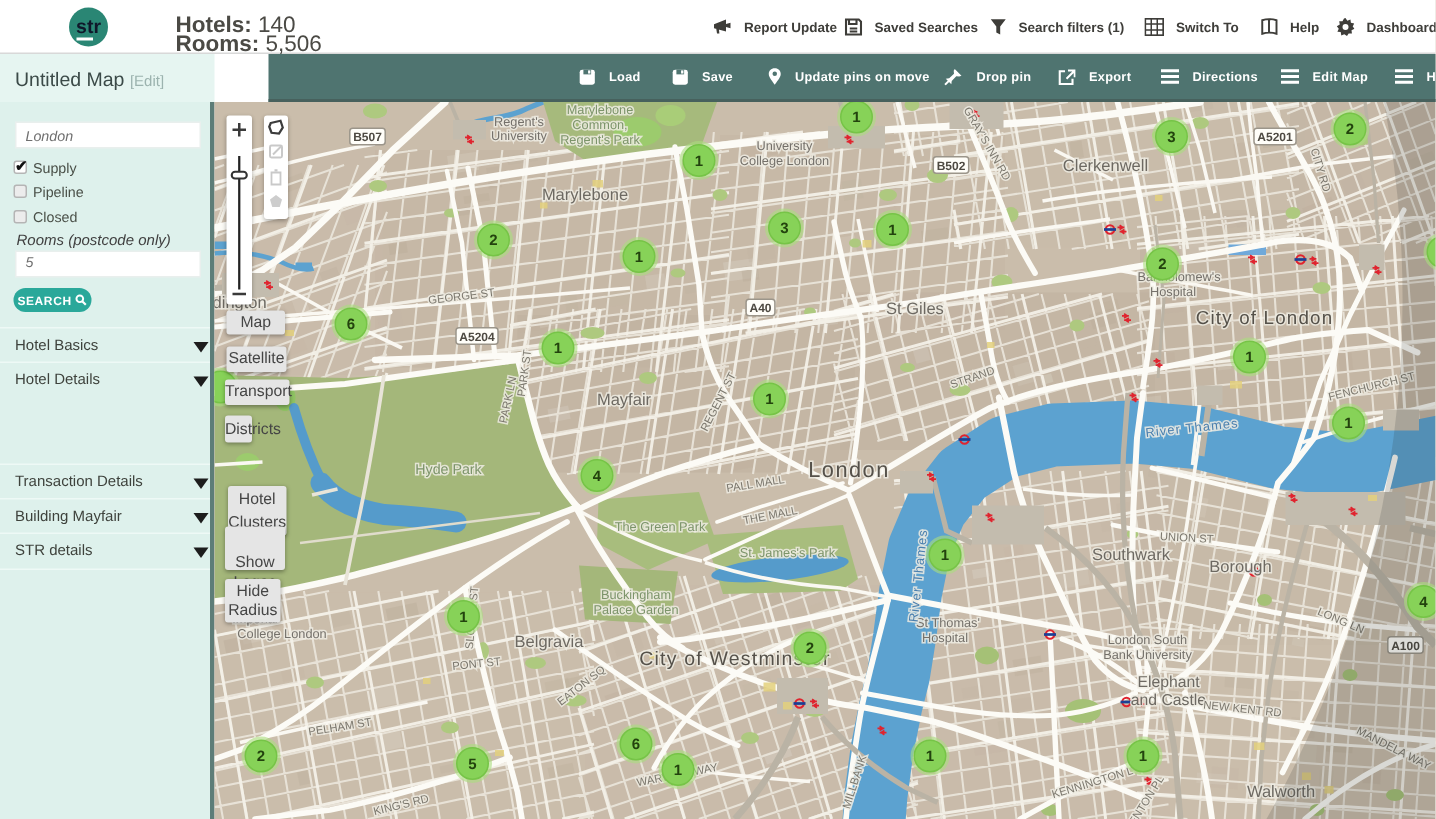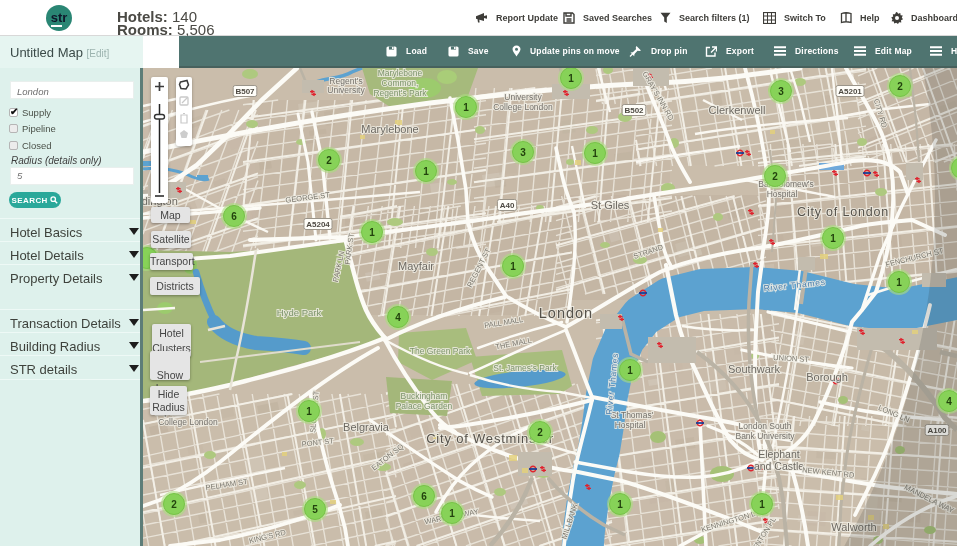--- a/index.html
+++ b/index.html
@@ -28,21 +28,21 @@
   
   #side { position:absolute; left:0; top:68px; width:140px; height:478px; background:#def1ec; }
   #sstrip { position:absolute; left:140px; top:68px; width:3px; height:478px; background:#5d7d78; }
   .sinput { position:absolute; left:11px; width:122px; height:16px; background:#fff; border:0; box-shadow:0 0 0 1px #e9efed; font-size:9.5px; font-style:italic; color:#6f6f6f; padding:2px 0 0 6px; }
   .cbrow { position:absolute; left:9px; font-size:9.5px; color:#4a5048; }
   .cb { display:inline-block; width:9px; height:9px; background:#ececec; border:1px solid #b5b5b5; border-radius:2px; vertical-align:-1px; margin-right:4px; position:relative; }
   .cb.on { background:#fff; }
   .cb.on:after { content:"✔"; position:absolute; left:0px; top:-3px; font-size:10px; color:#111; font-weight:bold; }
   #radlbl { position:absolute; left:11px; top:87px; font-size:10px; font-style:italic; color:#3f3f3f; }
   #srchbtn { position:absolute; left:9px; top:124px; width:52px; height:16px; background:#2aa89a; border-radius:9px; color:#fff; font-size:8px; font-weight:bold; text-align:center; line-height:17px; letter-spacing:.4px; }
-  .acc { position:absolute; left:0; width:148px; height:23px; border-top:1px solid #eef9f6; font-size:13px; color:#3e423c; }
+  .acc { position:absolute; left:0; width:148px; height:23px; border-top:1px solid #eef9f6; font-size:10px; color:#3e423c; }
   .acc span { position:absolute; left:10px; top:6px; }
   .acc:after { content:""; position:absolute; right:9px; top:9px; width:0; height:0; border-left:5.5px solid transparent; border-right:5.5px solid transparent; border-top:7px solid #1d1d1d; }
 
   
   #map { position:absolute; left:143px; top:68px; width:814px; height:478px; background:#d6cfc2; }
   #mapsvg { position:absolute; left:0; top:0; }
 
   
   .mbtn { position:absolute; background:#e5e5e5; border-radius:2px; box-shadow:0 1px 3px rgba(0,0,0,.35); color:#454545; font-size:10.5px; text-align:center; }
   #zoompanel { position:absolute; left:151px; top:77px; width:17px; height:126px; background:#fff; border-radius:2px; box-shadow:0 1px 3px rgba(0,0,0,.3); }
@@ -114,40 +114,37 @@
     <div class="titem" style="left:751px;"><svg width="12" height="10" viewBox="0 0 12 10">
           <path d="M0 1.2 h12 M0 5 h12 M0 8.8 h12" stroke="#fff" stroke-width="2"></path>
         </svg>Hotel List</div>
   </div>
 
   <div id="side">
     <input class="sinput" style="top: 14px;" value="London" readonly="">
     <div class="cbrow" style="top:39px;"><span class="cb on"></span>Supply</div>
     <div class="cbrow" style="top:55px;"><span class="cb"></span>Pipeline</div>
     <div class="cbrow" style="top:72px;"><span class="cb"></span>Closed</div>
-    <div id="radlbl">Radius (details only)</div>
+    <div id="radlbl">Rooms (postcode only)</div>
     <div class="sinput" style="top:100px; font-style:italic;">5</div>
     <div id="srchbtn">SEARCH <svg width="8" height="8" viewBox="0 0 10 10" style="vertical-align:-1px;">
           <circle cx="4" cy="4" r="2.8" fill="none" stroke="#fff" stroke-width="1.6"></circle>
           <path d="M6.2 6.2 L9 9" stroke="#fff" stroke-width="1.8"></path>
         </svg></div>
     <div class="acc" style="top:150px;">
         <span>Hotel Basics</span>
       </div>
     <div class="acc" style="top:173px;">
         <span>Hotel Details</span>
       </div>
-    <div class="acc" style="top:196px;">
-        <span>Property Details</span>
-      </div>
     <div class="acc" style="top:241px;">
         <span>Transaction Details</span>
       </div>
     <div class="acc" style="top:264px;">
-        <span>Building Radius</span>
+        <span>Building Mayfair</span>
       </div>
     <div class="acc" style="top:287px;">
         <span>STR details</span>
         <i style="position:absolute; left:0; right:0; top:23px; border-top:1px solid #eef9f6;"></i>
       </div>
   </div>
   <div id="sstrip"></div>
 
   <div id="map">
     <svg id="mapsvg" width="814" height="478" viewBox="143 68 814 478">
@@ -807,17 +804,17 @@
       <path d="M4.5 5 L11 3.5 L12.5 8 L10 12 L5 11.5 L3.5 7.5 Z" fill="none" stroke="#3c3c3c" stroke-width="1.5"></path>
       <rect x="4" y="20" width="8" height="8" rx="1" fill="none" stroke="#c9c9c9" stroke-width="1.3"></rect>
       <path d="M6 26 L11.5 20.5" stroke="#c9c9c9" stroke-width="1.3"></path>
       <path d="M5 38 h6 v8 h-6 Z M4.5 38 h7 M7 36.5 h2" fill="none" stroke="#c9c9c9" stroke-width="1.2"></path>
       <path d="M8 53 L12 56 L10.5 61 L5.5 61 L4 56 Z" fill="#cdcdcd"></path>
     </svg>
   </div>
   <div class="mbtn" style="left:151px; top:207px; width:39px; height:16px; line-height:16px; background:#e4e4e4;">Map</div>
   <div class="mbtn" style="left:151px; top:231px; width:40px; height:17px; line-height:17px;">Satellite</div>
   <div class="mbtn" style="left:150px; top:253px; width:43px; height:17px; line-height:17px;">Transport</div>
-  <div class="mbtn" style="left:150px; top:277px; width:50px; height:18px; line-height:18px;">Districts</div>
+  <div class="mbtn" style="left:150px; top:277px; width:18px; height:18px; line-height:18px;">Districts</div>
   <div class="mbtn" style="left:152px; top:308px; width:39px; height:33px; line-height:15px; padding-top:2px;margin-top:16px;">Hotel<br>Clusters</div>
   <div class="mbtn" style="left:150px; top:351px; width:40px; height:29px; line-height:13px; padding-top:18px;">Show<br>Logos</div>
   <div class="mbtn" style="left:150px; top:386px; width:37px; height:29px; line-height:13px; padding-top:2px;">Hide<br>Radius</div>
 </div>
 
 </body></html>

